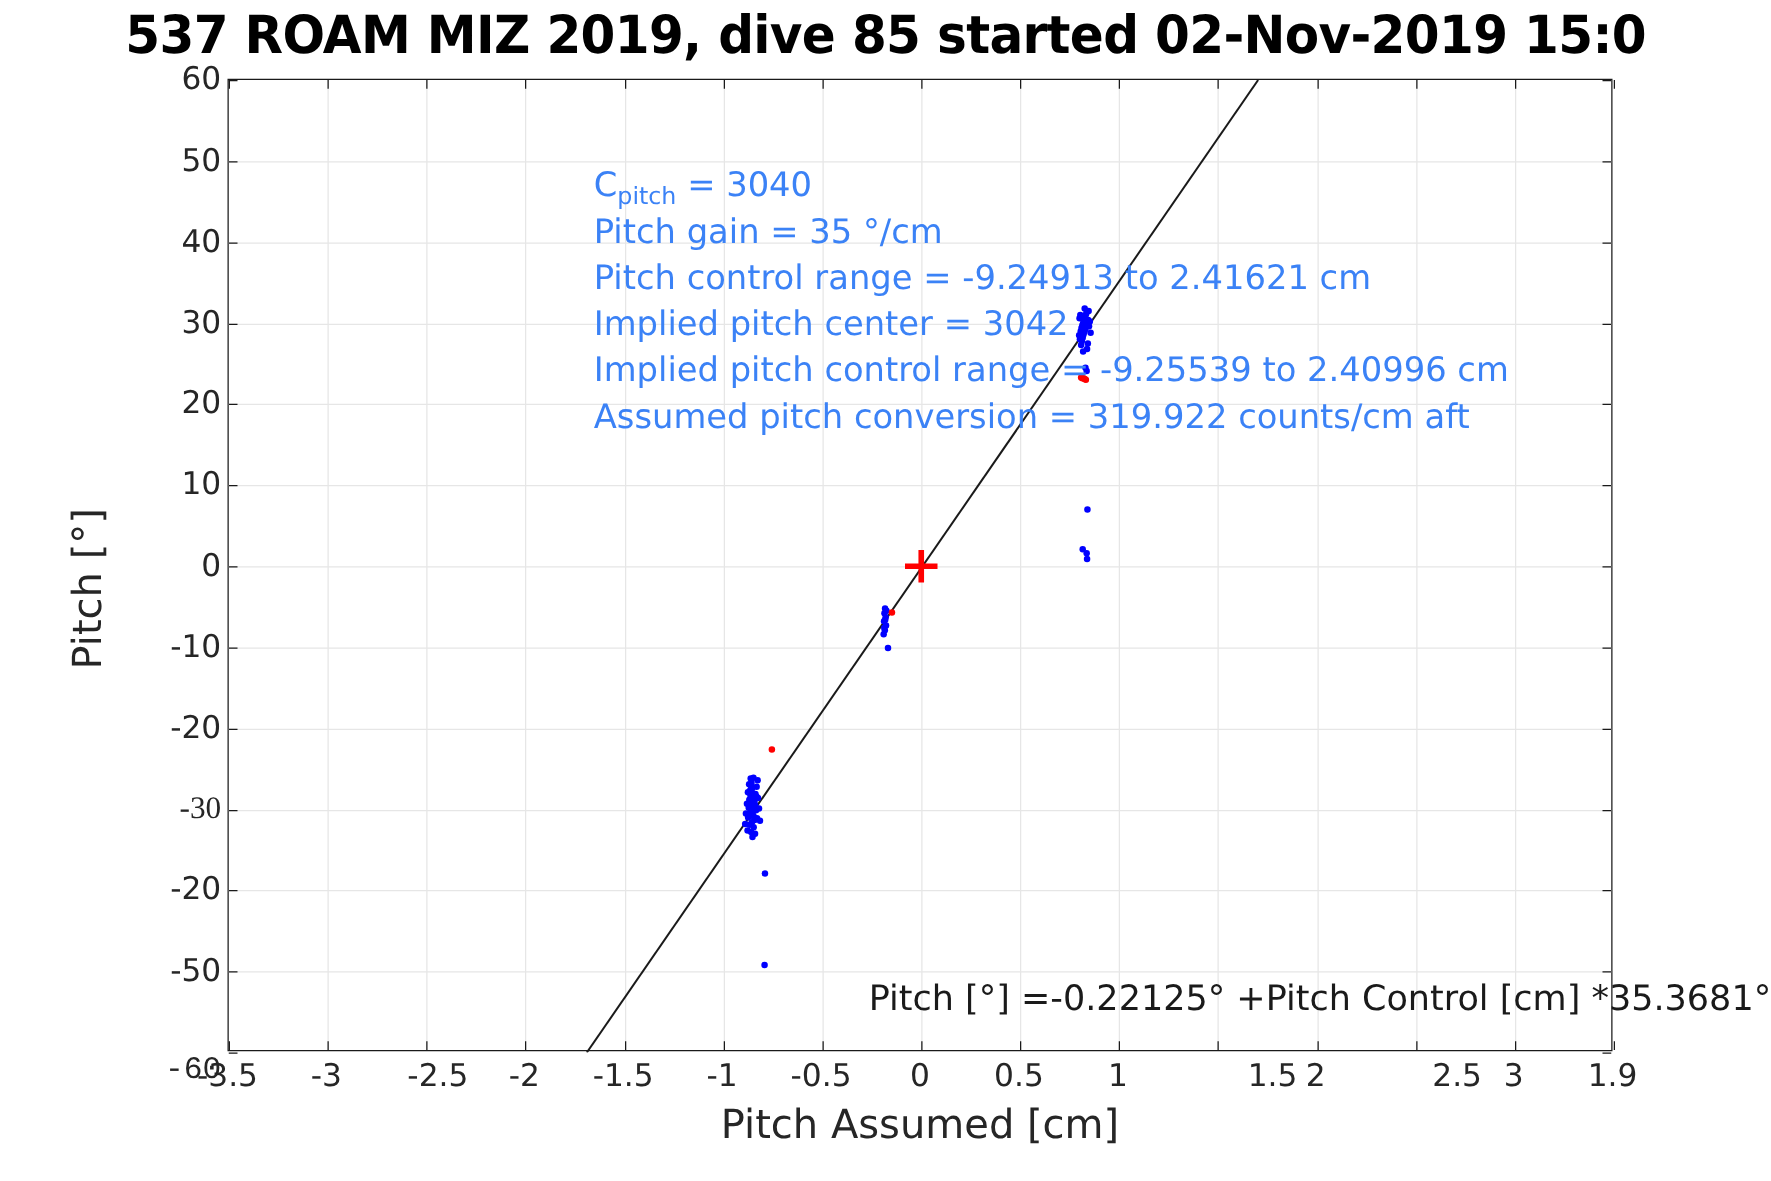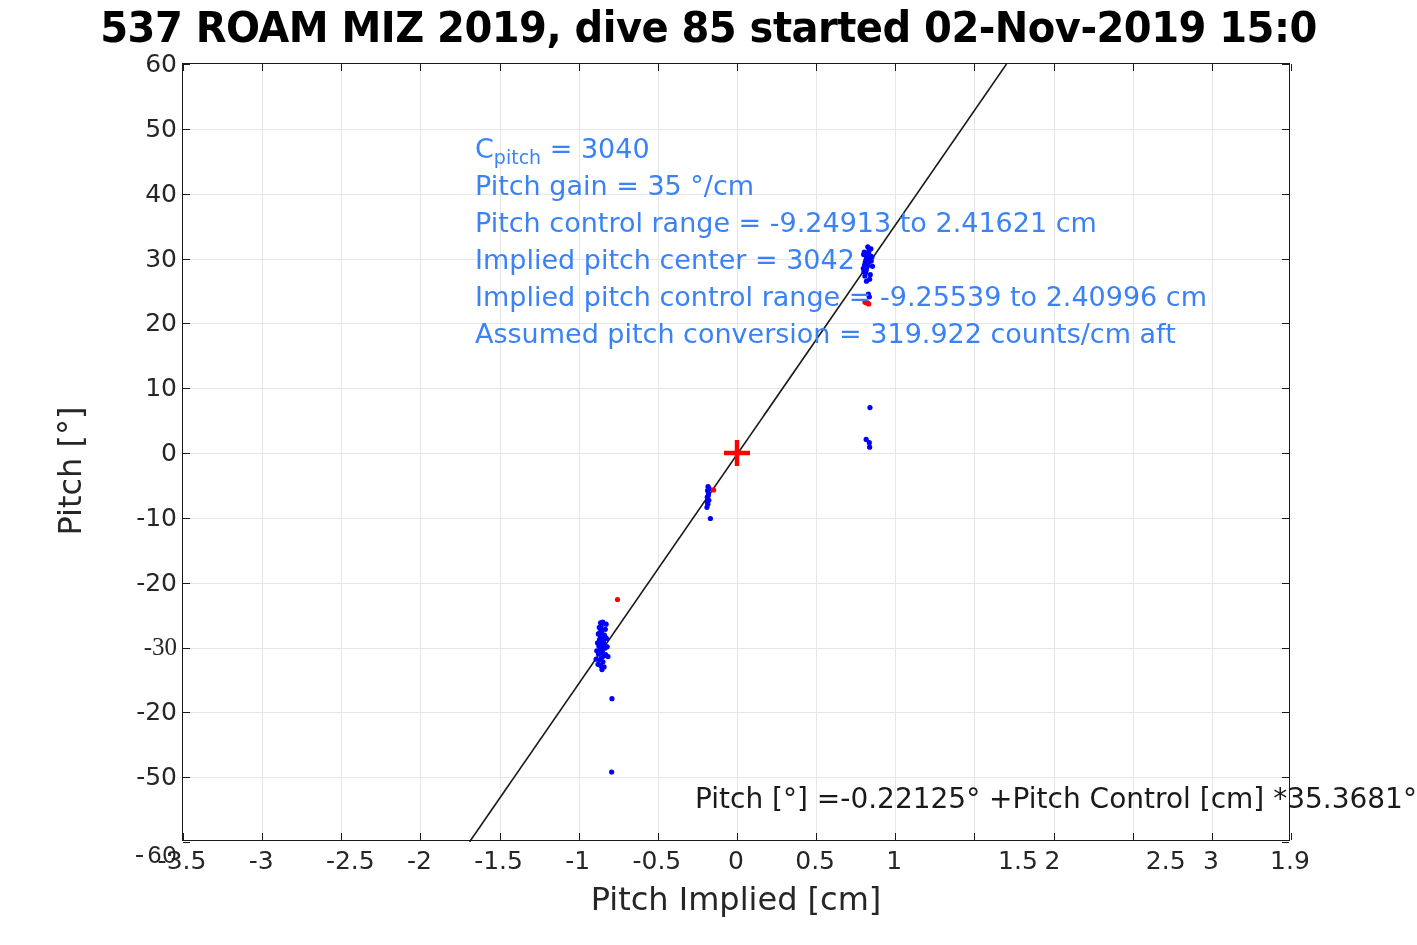--- a/index.html
+++ b/index.html
@@ -300,14 +300,14 @@
     <div class="ylab" style="top: 387.167px;">10</div>
     <div class="ylab" style="top: 452px;">0</div>
     <div class="ylab" style="top: 516.833px;">-10</div>
     <div class="ylab" style="top: 581.667px;">-20</div>
     <div class="ylab" style="top: 646.5px; font-family: Liberation Serif, serif;">-30</div>
     <div class="ylab" style="top: 711.333px;">-20</div>
     <div class="ylab" style="top: 776.167px;">-50</div>
     <div class="ylab" style="top: 856px; font-family: Liberation Mono, monospace;">-60</div>
   </div>
 
-<div id="xtitle">Pitch Implied [cm]</div>
+<div id="xtitle">Pitch Assumed [cm]</div>
 <div id="ytitle">Pitch [°]</div>
 
 </body></html>

